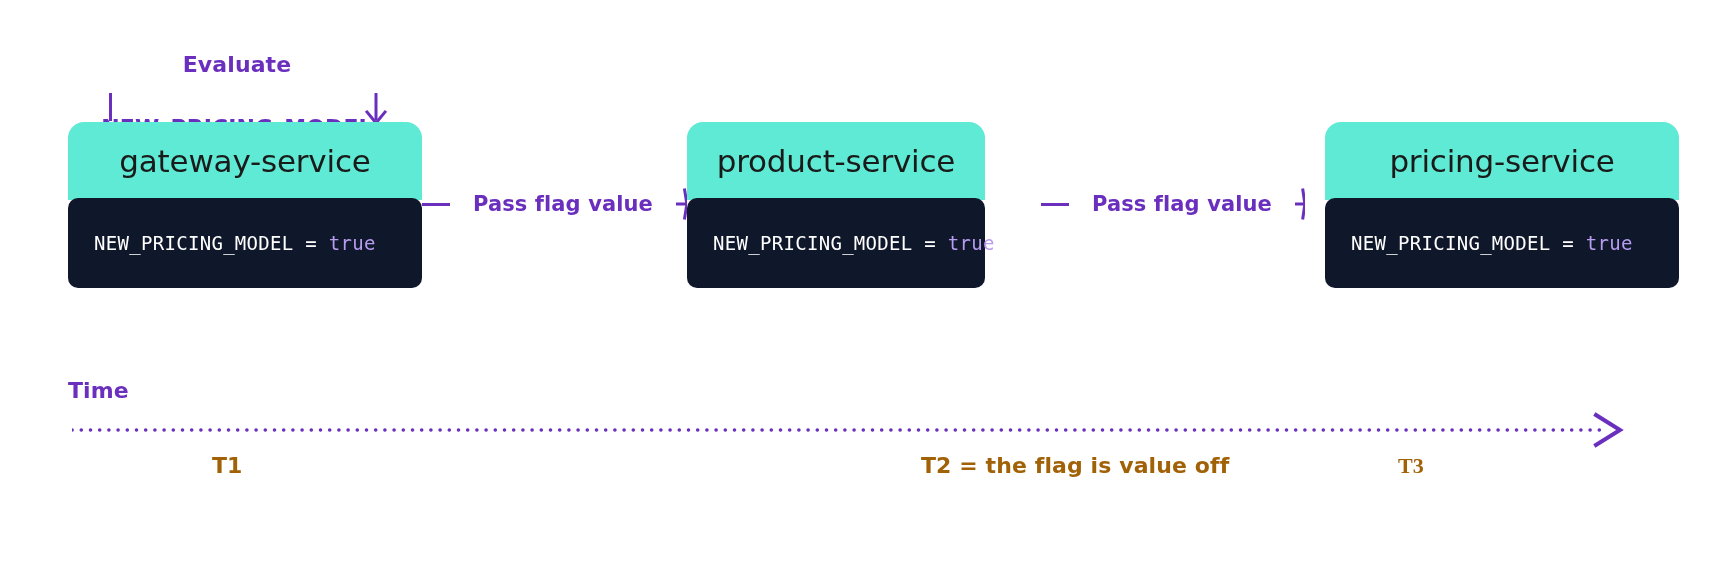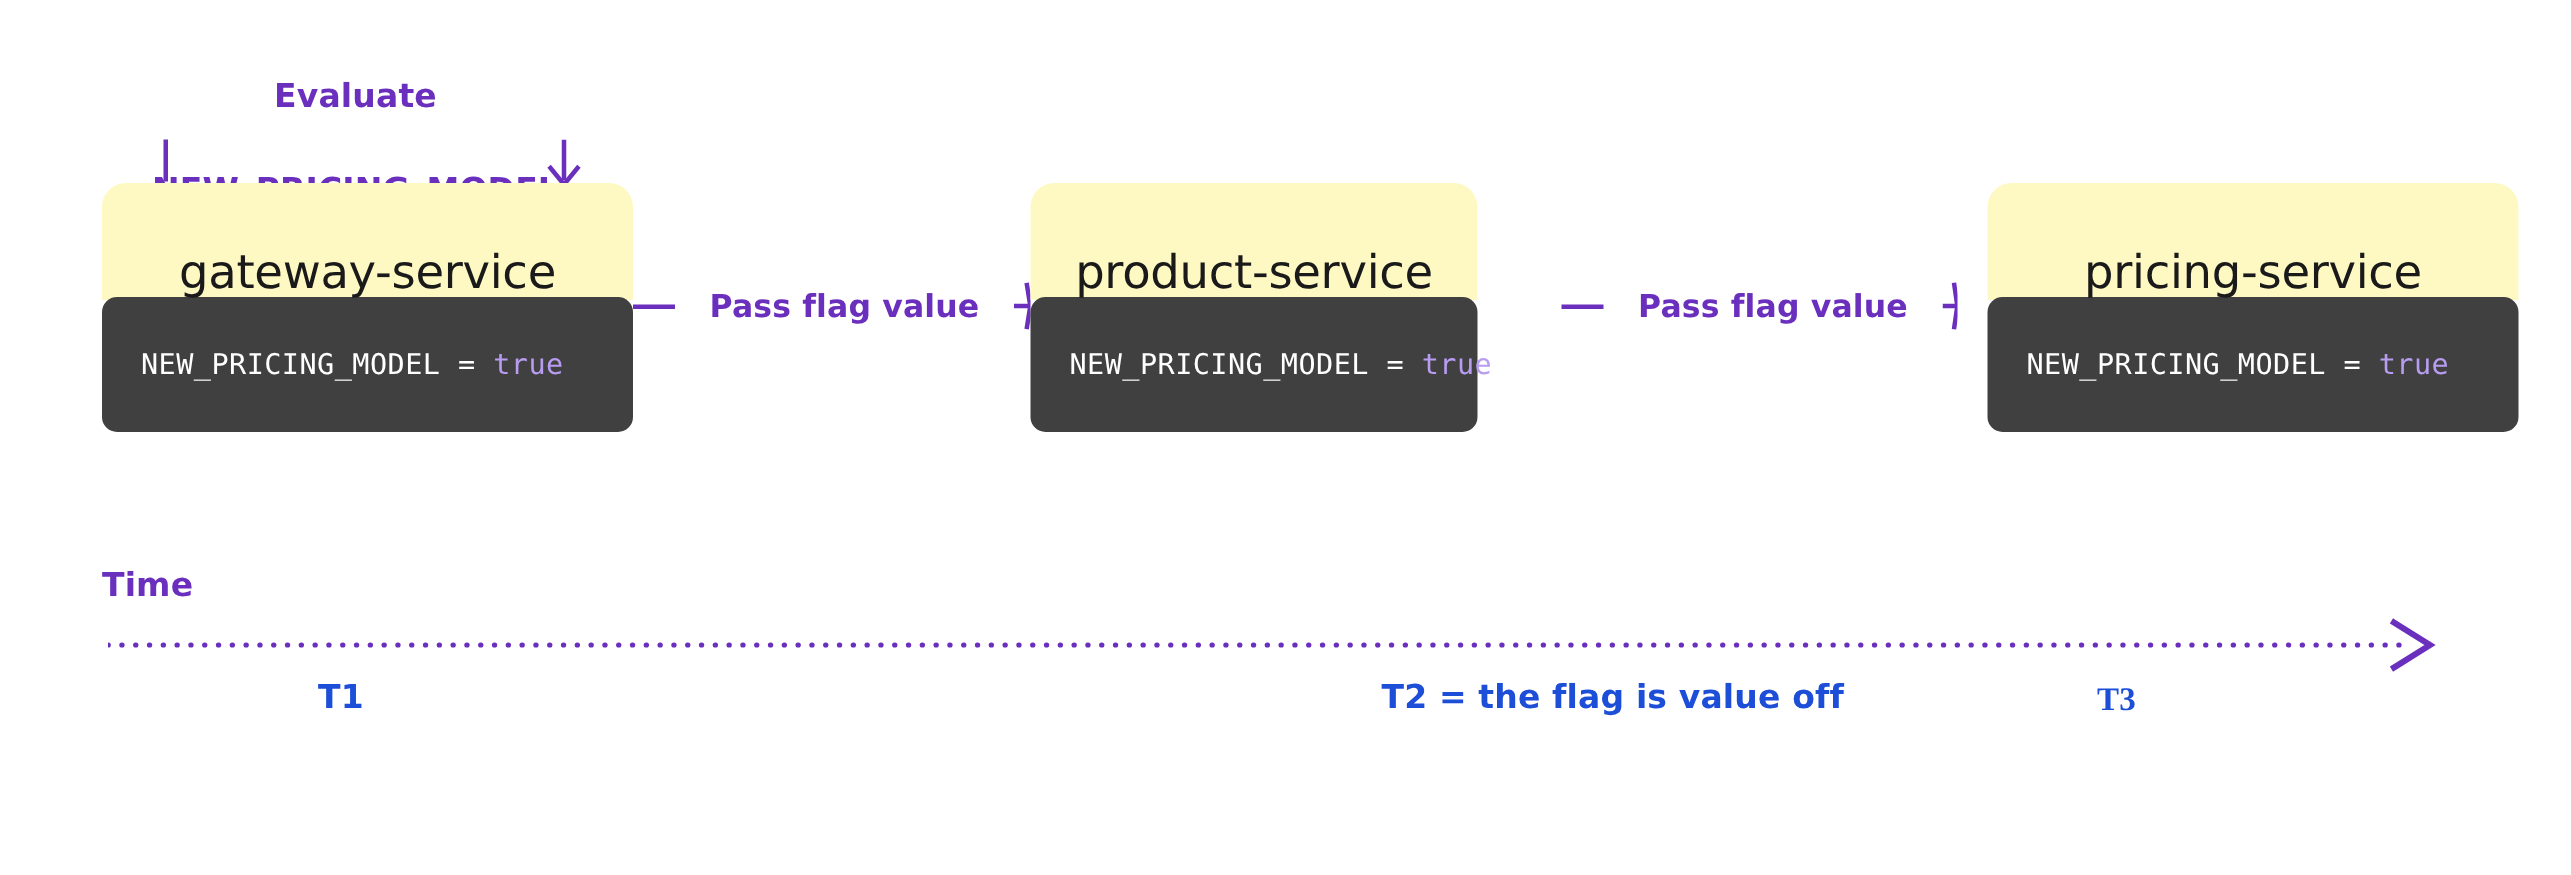--- a/index.html
+++ b/index.html
@@ -56,38 +56,38 @@
     width: 24px;
     height: 32px;
   }
 
   
   .service {
     position: absolute;
     top: 122px;
   }
   .service-head {
-    background: #fef9c3;
+    background: #5eead4;
     border-radius: 16px 16px 0 0;
     height: 78px;
     display: flex;
-    align-items: flex-end;
+    align-items: center;
     justify-content: center;
     box-sizing: border-box;
     padding: 0 14px;
   }
   .service-title {
     font-size: 31px;
     color: #1a1a1a;
     font-weight: normal;
     letter-spacing: -0.2px;
     white-space: nowrap;
   }
   .service-code {
-    background: #404040;
+    background: #0f172a;
     border-radius: 10px;
     height: 90px;
     display: flex;
     align-items: center;
     box-sizing: border-box;
     padding: 0 26px;
     margin-top: -2px;
   }
   .code-text {
     font-family: "DejaVu Sans Mono", "Liberation Mono", monospace;
@@ -151,21 +151,21 @@
     left: 72px;
     top: 410px;
     width: 1560px;
     height: 40px;
   }
   #timeline-axis svg { display: block; }
 
   .tick-label {
     position: absolute;
     top: 453px;
-    color: #1d4ed8;
+    color: #a16207;
     font-weight: bold;
     font-size: 22px;
     white-space: nowrap;
     letter-spacing: 0.1px;
   }
   #tick-t1 { left: 212px; }
   #tick-t2 { left: 921px; }
   #tick-t3 { left: 1398px; font-family: Liberation Serif, serif; }
 </style>
 </head>

